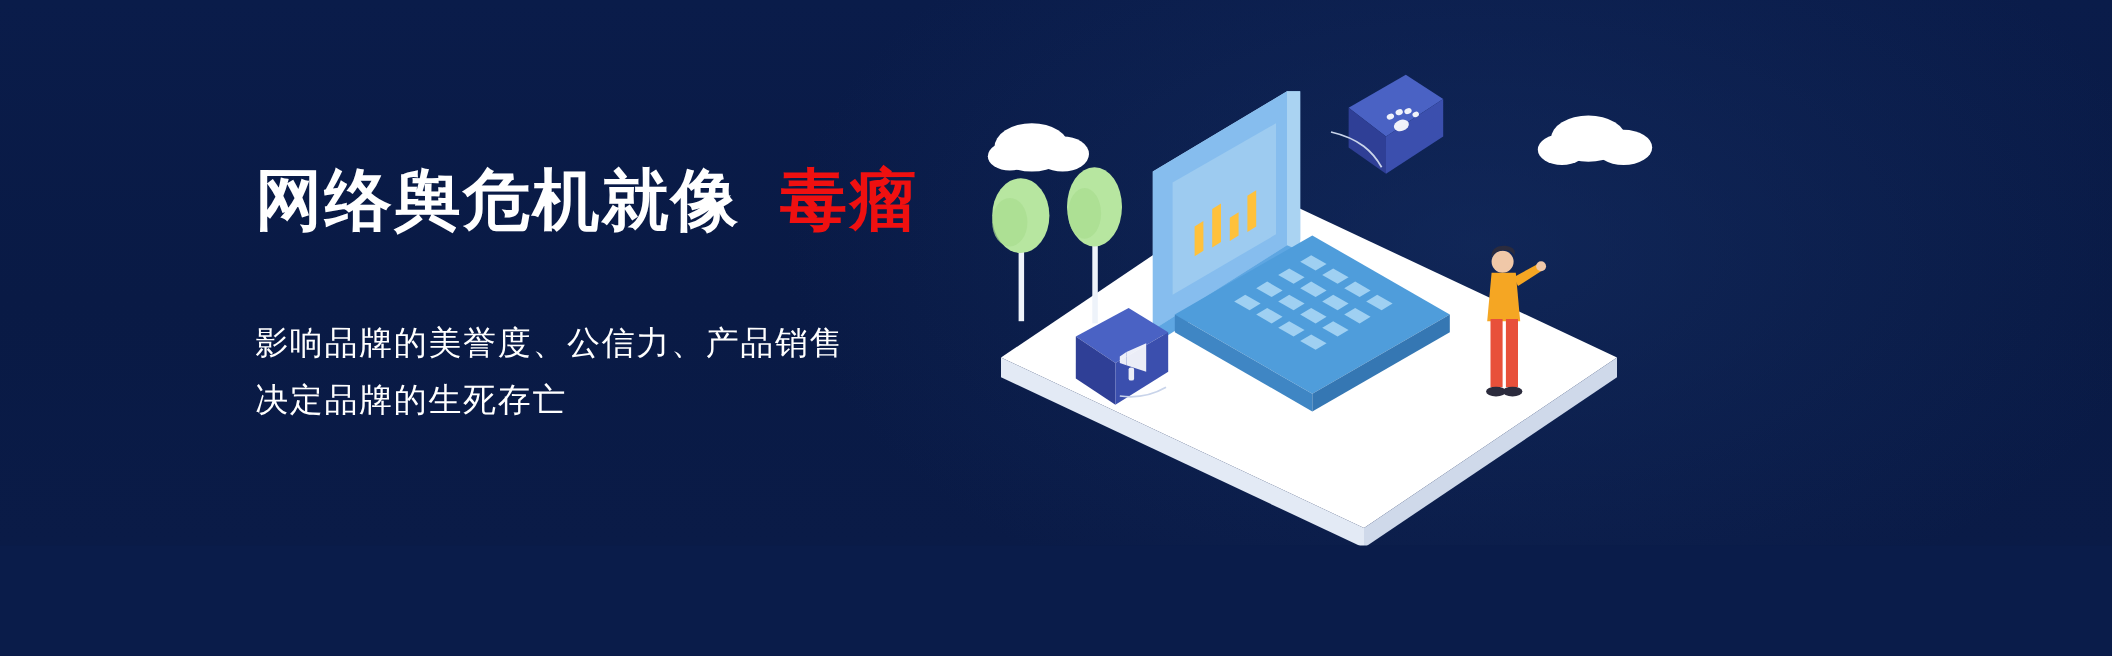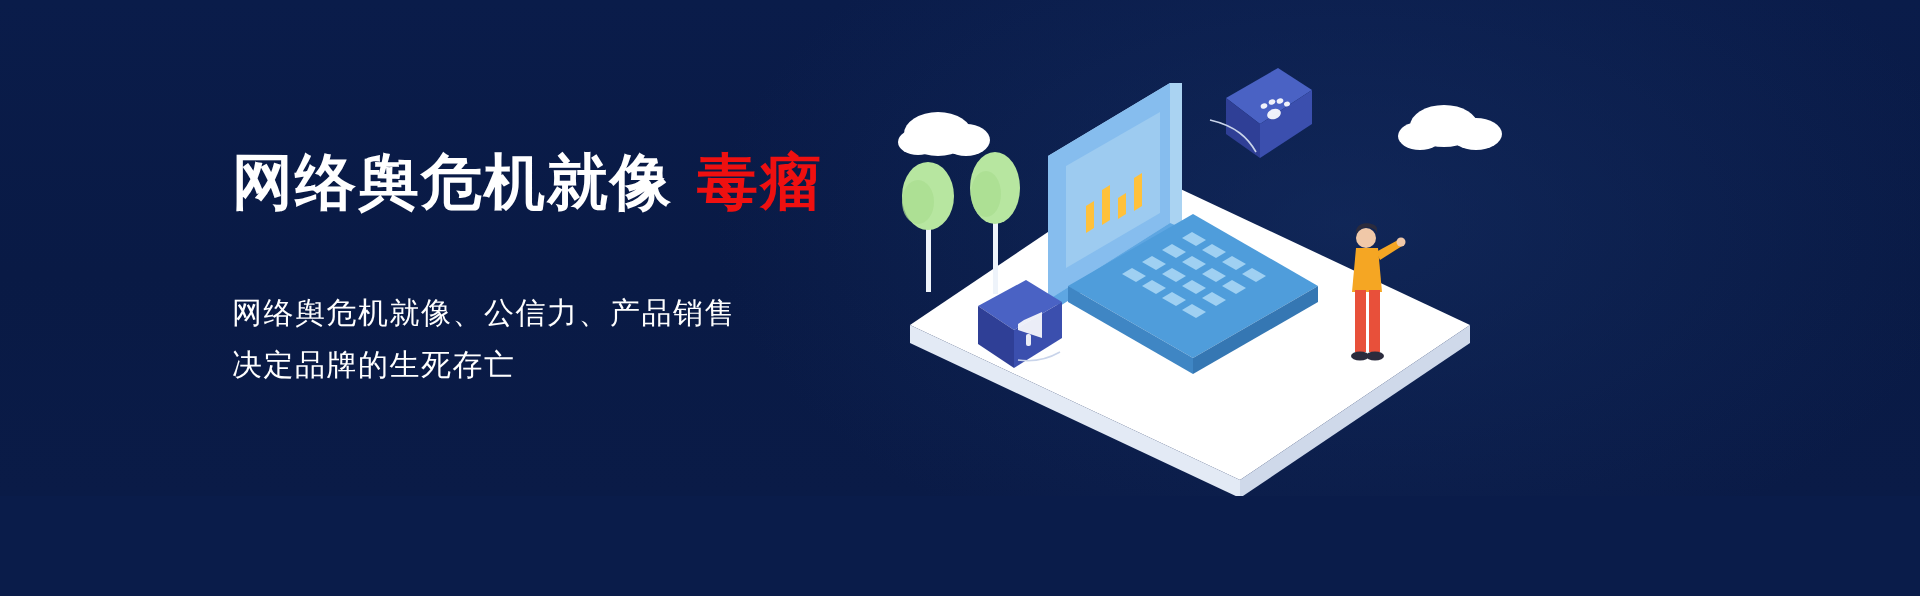--- a/index.html
+++ b/index.html
@@ -44,21 +44,21 @@
     color: #ffffff;
     letter-spacing: 2px;
     line-height: 1.05;
   }
   .headline-accent {
     font-size: 61px;
     font-weight: bold;
     color: #ef1010;
     letter-spacing: 2px;
     line-height: 1.05;
-    margin-left: 24px;
+    margin-left: 36px;
   }
   .subline {
     font-size: 30px;
     color: #ffffff;
     letter-spacing: 1.5px;
     line-height: 1;
     white-space: nowrap;
     font-weight: 400;
   }
   #subline-1 { margin-top: 84px; }
@@ -83,21 +83,21 @@
 
   <div id="bg-gradient"></div>
 
   <div id="text-block">
 
     <div id="headline">
       <span class="headline-main">网络舆危机就像</span>
       <span class="headline-accent">毒瘤</span>
     </div>
 
-    <div class="subline" id="subline-1">网络舆危机就像、公信力、产品销售</div>
+    <div class="subline" id="subline-1">影响品牌的美誉度、公信力、产品销售</div>
 
     <div class="subline" id="subline-2">决定品牌的生死存亡</div>
   </div>
 
   <div id="illustration">
 
     <svg class="abs" style="left:-110px; top:110px;" width="600" height="380" viewBox="0 0 600 380">
       <polygon points="230,20 560,175 330,330 0,175" fill="#ffffff"></polygon>
       <polygon points="0,175 330,330 330,348 0,193" fill="#e3eaf5"></polygon>
       <polygon points="330,330 560,175 560,193 330,348" fill="#cfd9ea"></polygon>

